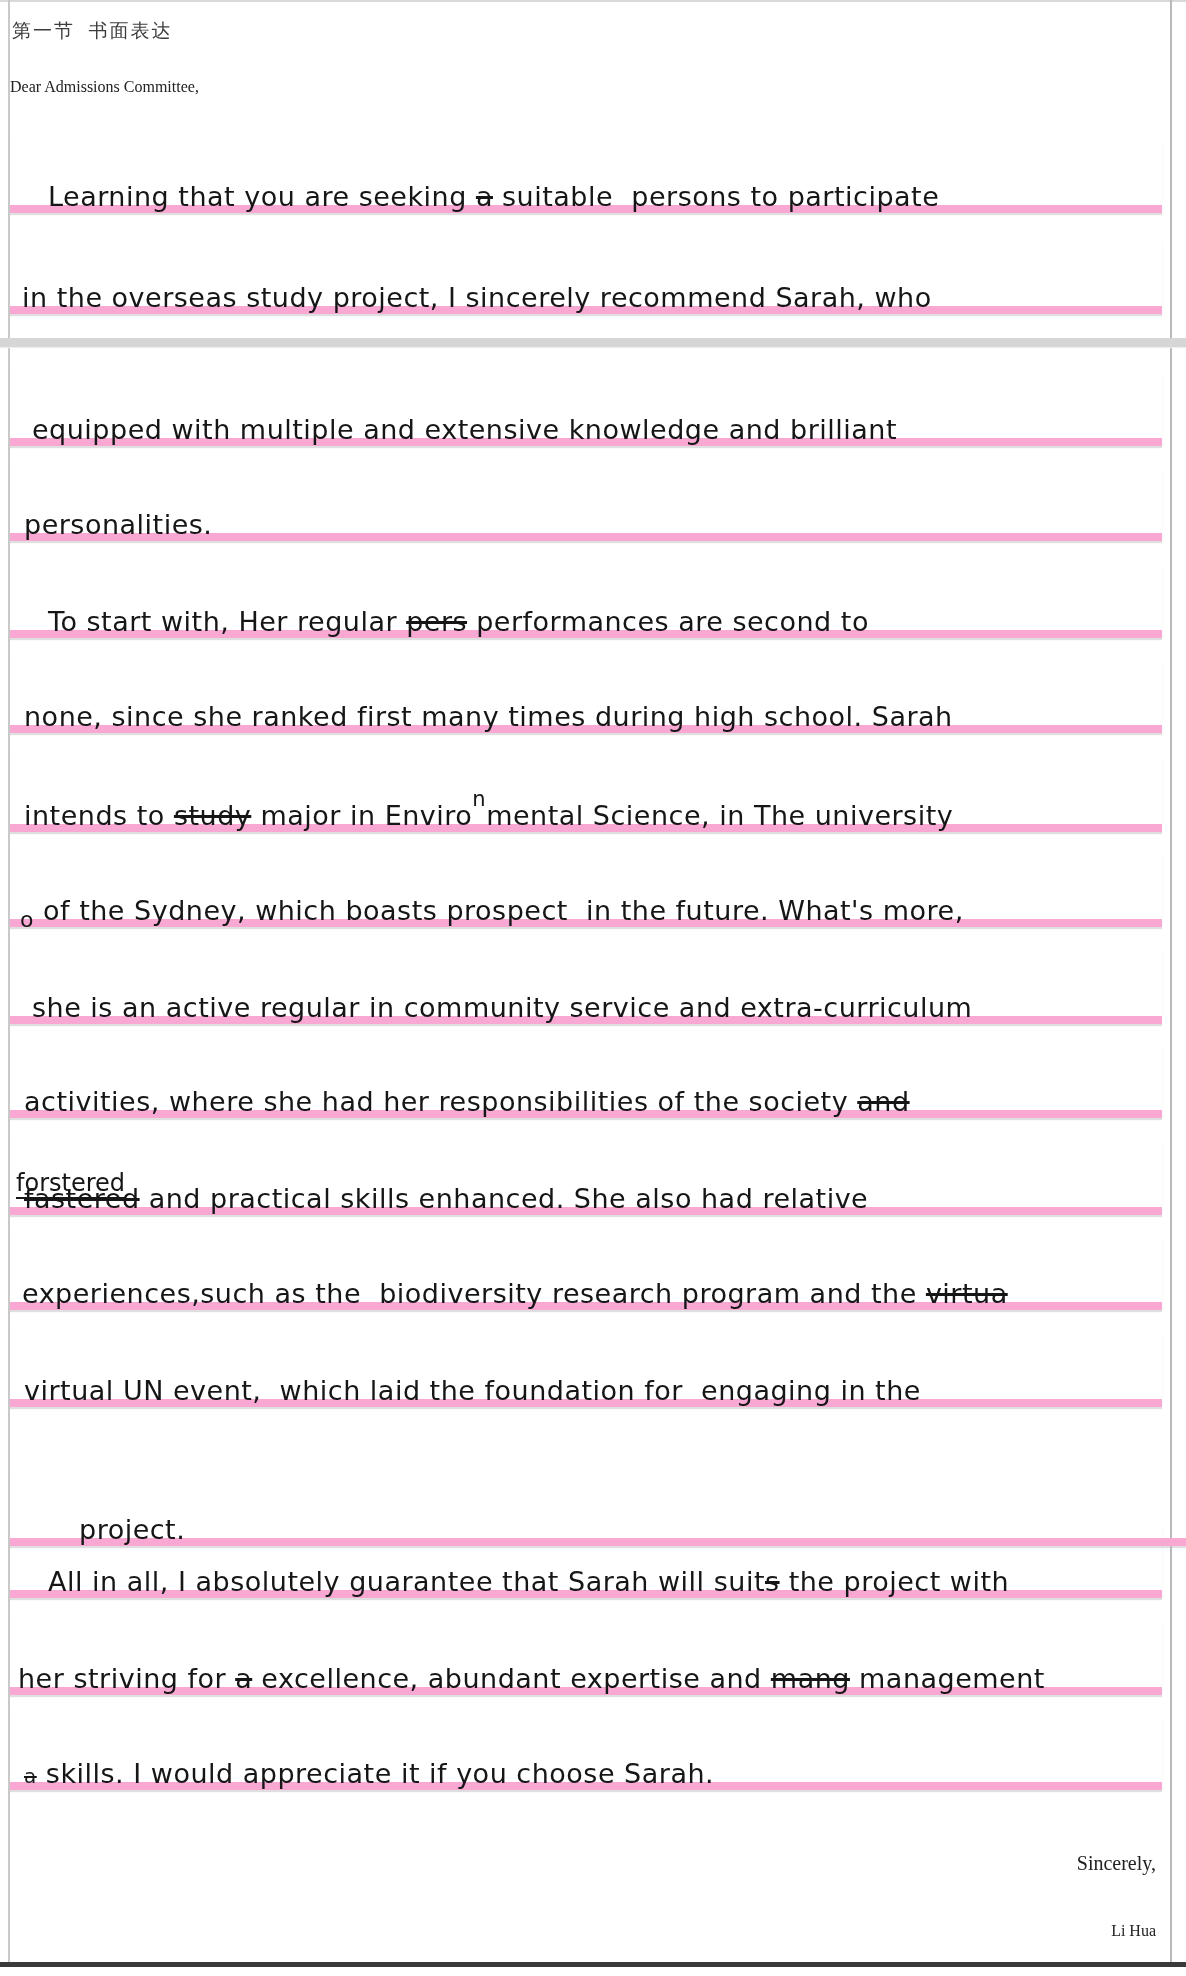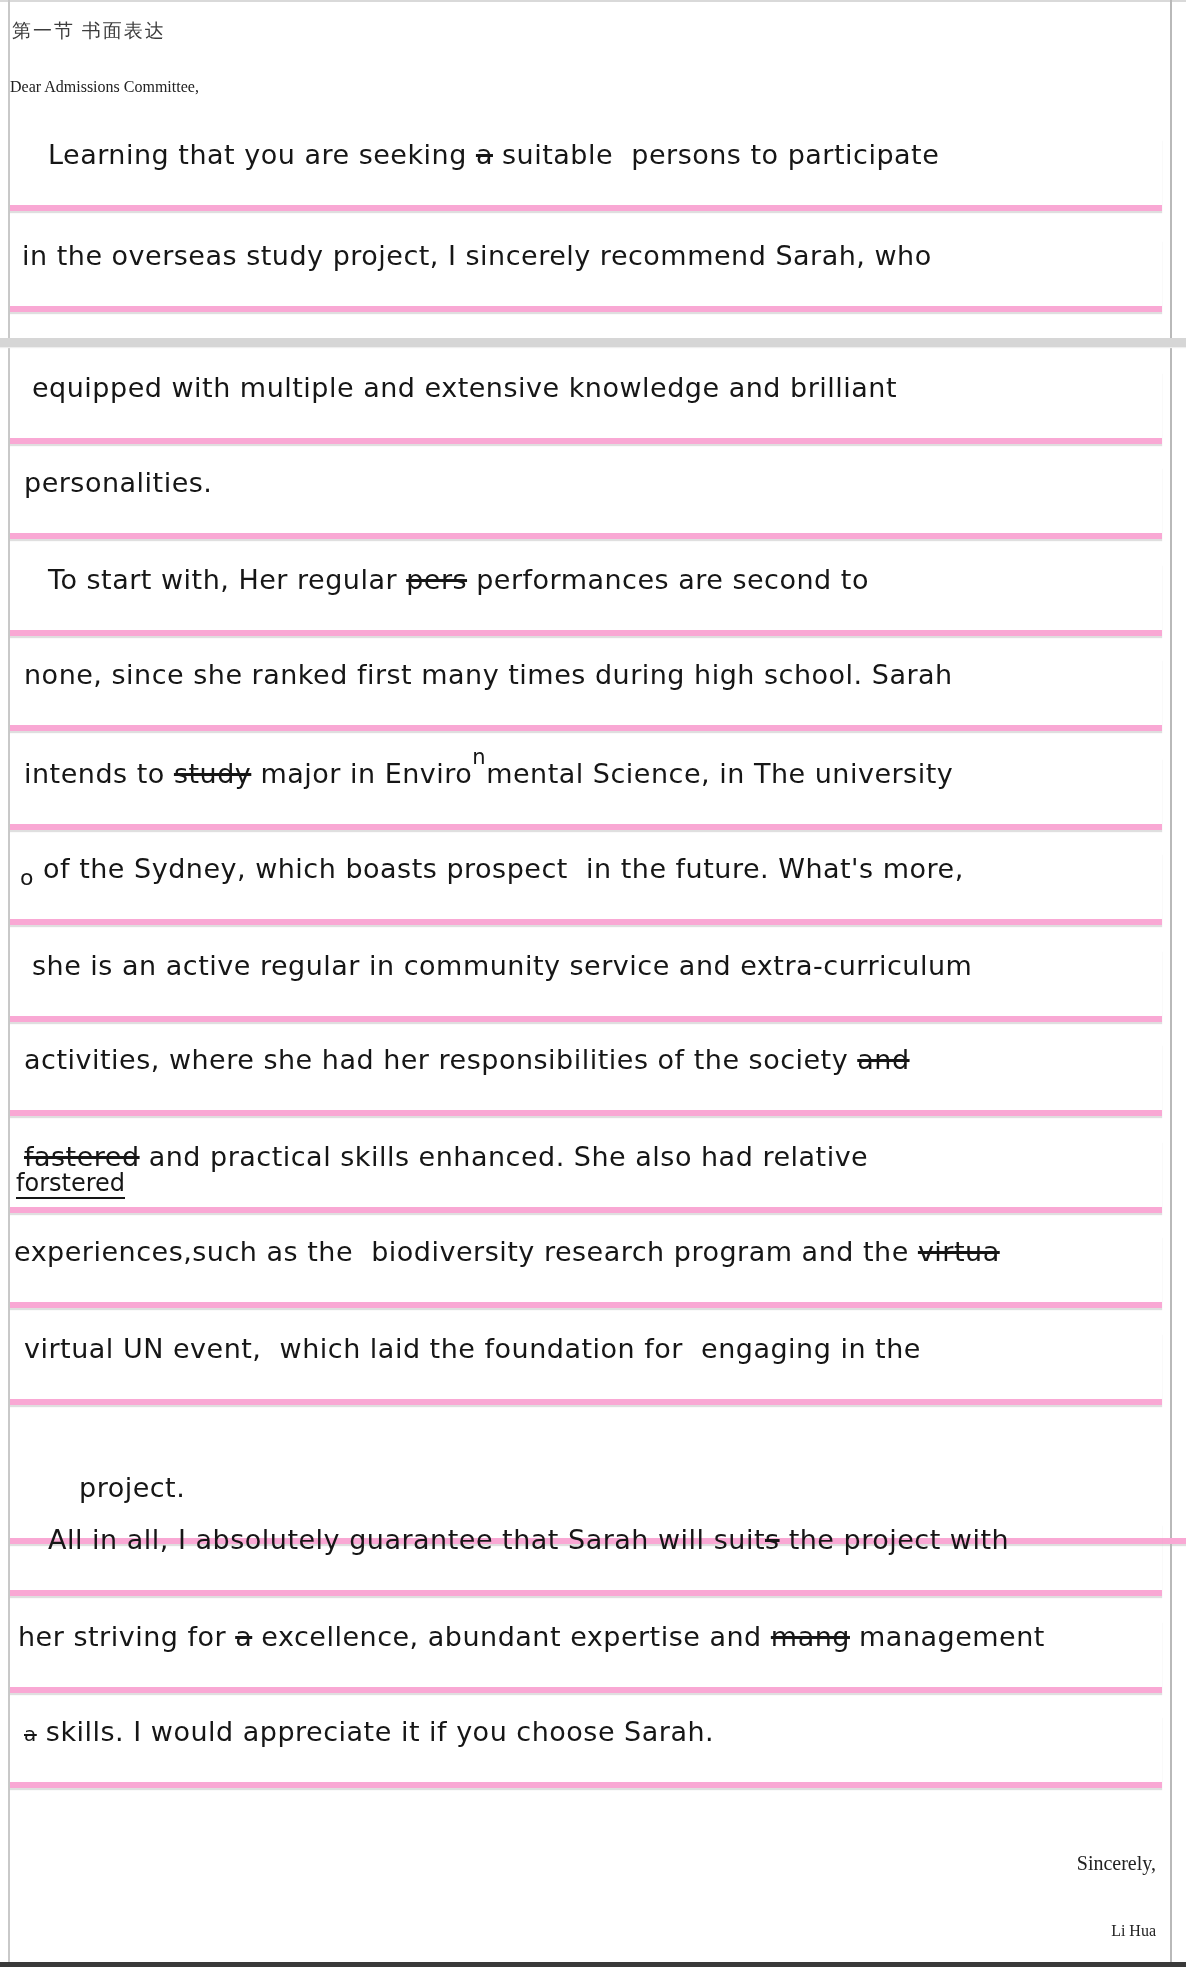--- a/index.html
+++ b/index.html
@@ -14,35 +14,35 @@
   
   .edge-top    { position:absolute; left:0; top:0; width:100%; height:2px; background:#d9d9d9; }
   .edge-left   { position:absolute; left:8px; top:0; width:2px; height:1962px; background:#c9c9c9; }
   .edge-right  { position:absolute; left:1170px; top:0; width:2px; height:1962px; background:#b9b9b9; }
   .edge-bottom { position:absolute; left:0; top:1962px; width:100%; height:5px; background:#3a3a3a; }
   .page-band   { position:absolute; left:0; top:338px; width:100%; height:9px; background:#d6d6d6; box-shadow:0 1px 1px #eee; }
 
   .section-header {
     position:absolute; left:12px; top:18px;
     font-size:19px; color:#3c3c3c; letter-spacing:2px;
-    font-family:Liberation Serif, serif;
+    font-family:Liberation Mono, monospace;
   }
   .salutation {
     position:absolute; left:10px; top:78px;
     font-size:16px; color:#222;
     font-family:"Liberation Serif", serif;
   }
 
   
   .hline {
     position:absolute;
     left:10px; width:1152px; height:66px;
-    border-bottom:6px solid #f9a8d4;
+    border-bottom:8px solid #f9a8d4;
     box-shadow:0 2px 1px rgba(185,185,185,0.45);
-    display:flex; 
+    display:flex; align-items:flex-end;
   }
   .ink {
     display:block;
     white-space:pre;
     margin-bottom:-7px;
     font-family:"DejaVu Sans", sans-serif;
     font-size:27px; color:#161616; letter-spacing:0.5px;
   }
   .seg-n  { }
   .seg-st { text-decoration:line-through; text-decoration-thickness:2.5px; }
@@ -103,21 +103,21 @@
       <div class="hline" style="top: 950px;">
         <span class="ink" style="padding-left: 22px;"><span class="seg-n">she is an active regular in community service and extra-curriculum</span></span>
       </div>
       <div class="hline" style="top: 1044px;">
         <span class="ink" style="padding-left: 14px;"><span class="seg-n">activities, where she had her responsibilities of the society </span><span class="seg-x">and</span></span>
       </div>
       <div class="hline" style="top: 1141px;">
         <span class="ink" style="padding-left: 14px;"><span class="seg-st">fastered</span><span class="seg-n"> and practical skills enhanced. She also had relative</span></span>
       </div>
       <div class="hline" style="top: 1236px;">
-        <span class="ink" style="padding-left: 4px;"><span class="seg-n">experiences,such as the  biodiversity research program and the </span><span class="seg-st">virtua</span></span>
+        <span class="ink" style="padding-left: 12px;"><span class="seg-n">experiences,such as the  biodiversity research program and the </span><span class="seg-st">virtua</span></span>
       </div>
       <div class="hline" style="top: 1333px;">
         <span class="ink" style="padding-left: 14px;"><span class="seg-n">virtual UN event,  which laid the foundation for  engaging in the</span></span>
       </div>
       <div class="hline" style="top: 1472px; padding-left: 24px;">
         <span class="ink" style="padding-left: 45px;"><span class="seg-n">project.</span></span>
       </div>
       <div class="hline" style="top: 1524px;">
         <span class="ink" style="padding-left: 38px;"><span class="seg-n">All in all, I absolutely guarantee that Sarah will suit</span><span class="seg-x">s</span><span class="seg-n"> the project with</span></span>
       </div>

